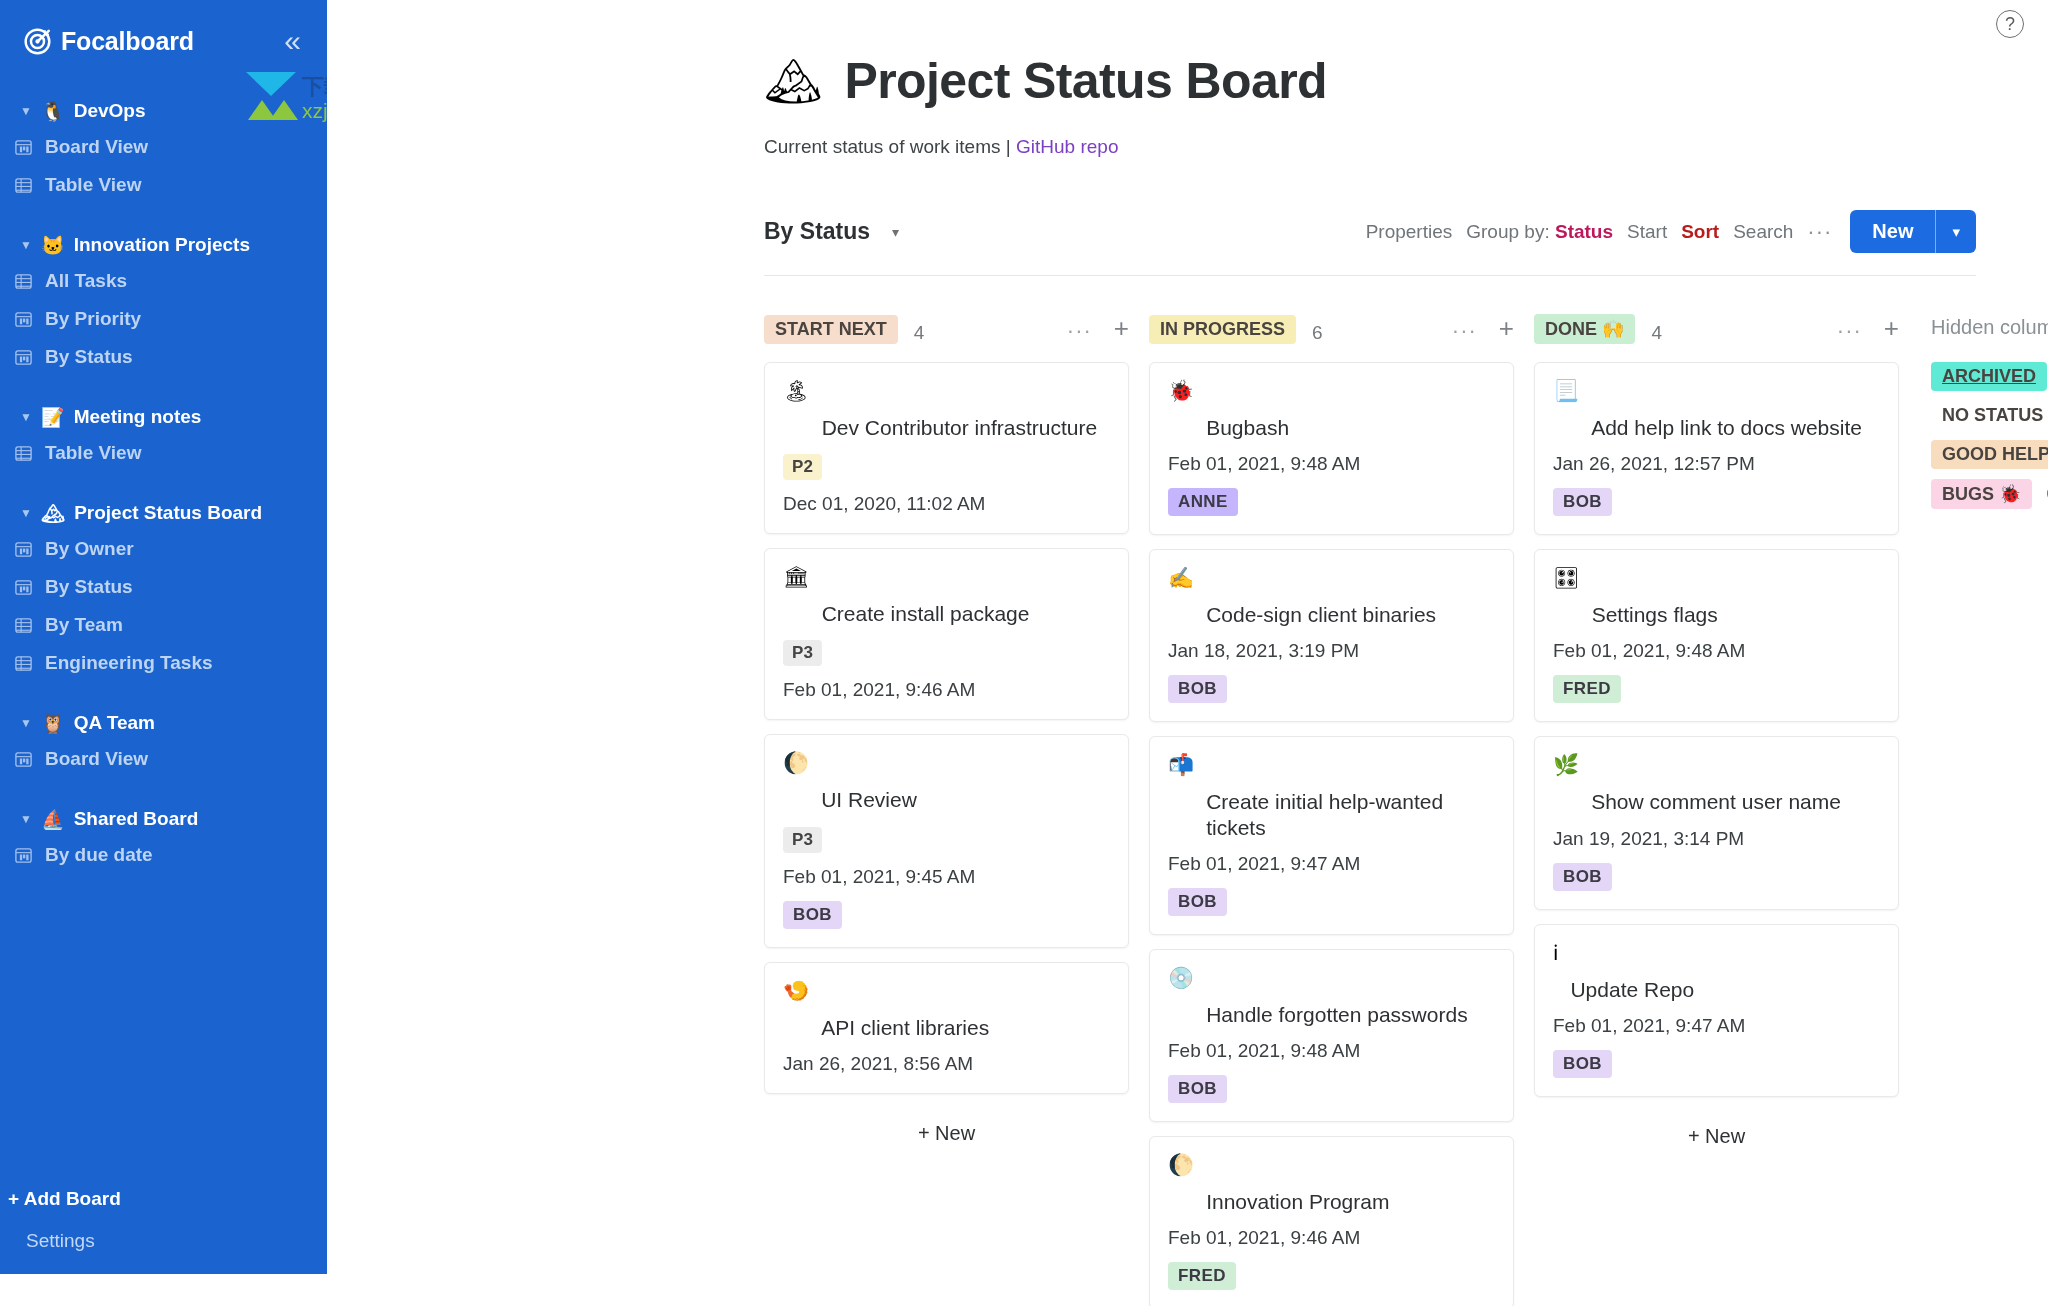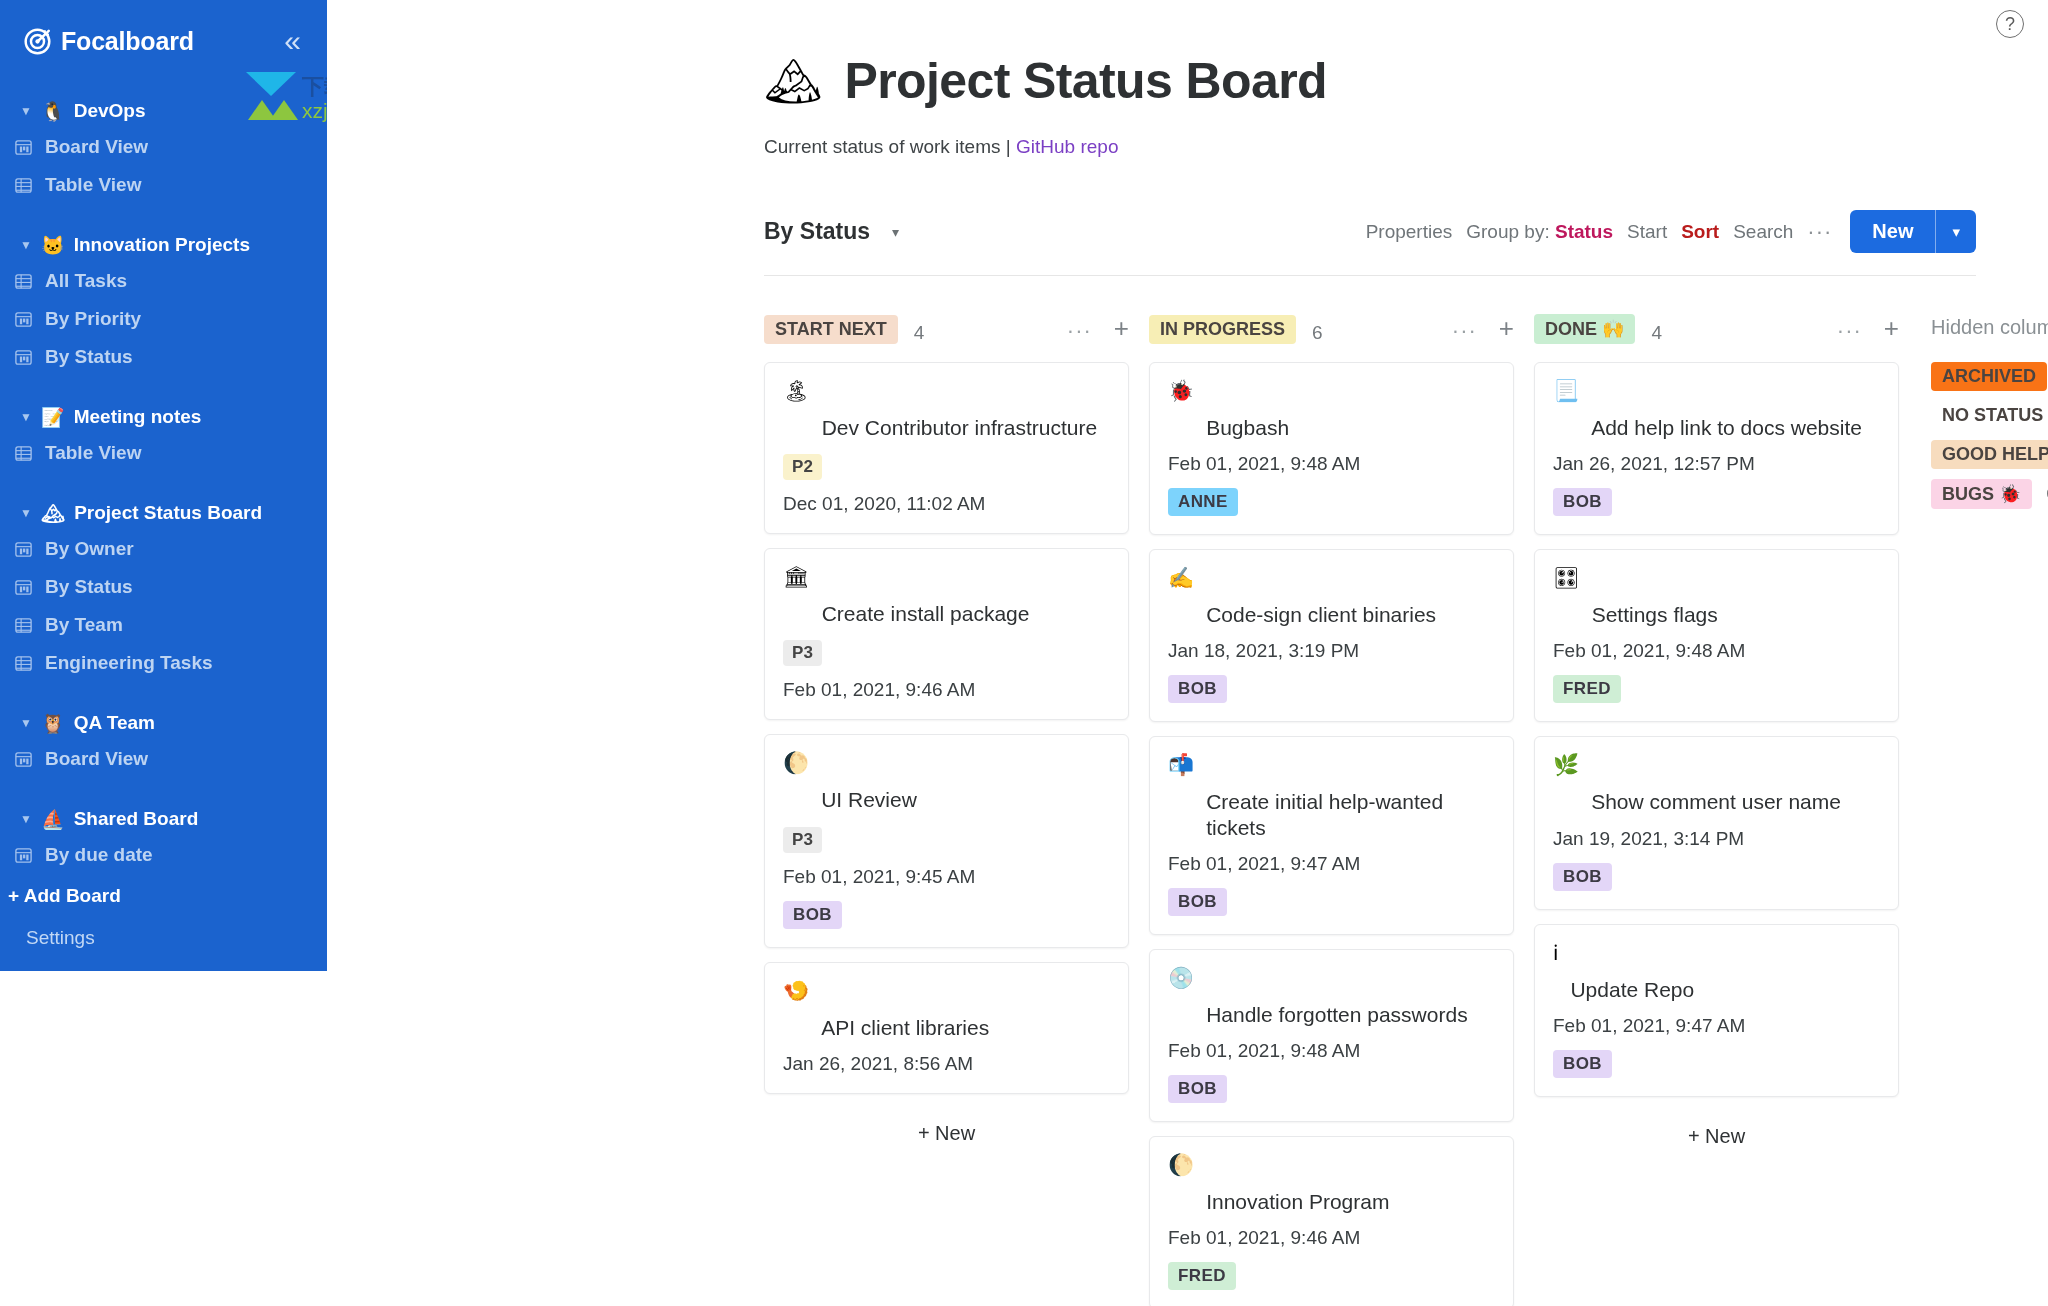--- a/index.html
+++ b/index.html
@@ -6,21 +6,21 @@
   html, body {
     width: 2048px; height: 1306px;
     font-family: "Liberation Sans", sans-serif;
     background: #ffffff;
     overflow: hidden;
   }
   #app { display: flex; width: 2048px; height: 1306px; }
 
   
   #sidebar {
-    width: 327px; min-width: 327px; height: 971px;
+    width: 327px; min-width: 327px; height: 1274px;
     background: #1b63ce;
     color: #ffffff;
     position: relative;
     display: flex; flex-direction: column;
   }
   .sb-top {
     display: flex; align-items: center; justify-content: space-between;
     padding: 26px 26px 0 24px;
   }
   .sb-brand { display: flex; align-items: center; gap: 10px; }
@@ -408,21 +408,21 @@
           <div class="col-head">
             <span class="col-chip" style="background: rgb(247, 238, 181);">In Progress</span>
             <span class="col-count">6</span>
             <span class="col-spacer"></span>
             <span class="col-dots">···</span>
             <span class="col-plus">+</span>
           </div>
           <div class="card"><div class="card-title-row">
               <span class="card-emoji">🐞</span>
               <span class="card-title">Bugbash</span>
-            </div><div class="card-date">Feb 01, 2021, 9:48 AM</div><div class="card-person" style="background: #7dd3fc;">ANNE</div></div>
+            </div><div class="card-date">Feb 01, 2021, 9:48 AM</div><div class="card-person" style="background: #c4b5fd;">ANNE</div></div>
           <div class="card"><div class="card-title-row">
               <span class="card-emoji">✍</span>
               <span class="card-title">Code-sign client binaries</span>
             </div><div class="card-date">Jan 18, 2021, 3:19 PM</div><div class="card-person" style="background: rgb(227, 214, 247);">BOB</div></div>
           <div class="card"><div class="card-title-row">
               <span class="card-emoji">📬</span>
               <span class="card-title">Create initial help-wanted tickets</span>
             </div><div class="card-date">Feb 01, 2021, 9:47 AM</div><div class="card-person" style="background: rgb(227, 214, 247);">BOB</div></div>
           <div class="card"><div class="card-title-row">
               <span class="card-emoji">💿</span>
@@ -462,21 +462,21 @@
               <span class="card-emoji">ℹ</span>
               <span class="card-title">Update Repo</span>
             </div><div class="card-date">Feb 01, 2021, 9:47 AM</div><div class="card-person" style="background: rgb(227, 214, 247);">BOB</div></div>
           <div class="col-new">+ New</div>
         </div>
         <div class="hidden-col">
           <div class="hidden-head">
             <span class="hidden-title">Hidden columns</span>
           </div>
           <div class="hidden-row">
-            <span class="hidden-chip" style="background: #f97316;">Archived</span>
+            <span class="hidden-chip" style="background: #5eead4; text-decoration: underline;">Archived</span>
           </div>
           <div class="hidden-row">
             <span class="hidden-chip" style="background: transparent;">No Status</span>
           </div>
           <div class="hidden-row">
             <span class="hidden-chip" style="background: rgb(247, 220, 190);">Good Help Wanted</span>
           </div>
           <div class="hidden-row">
             <span class="hidden-chip" style="background: rgb(251, 212, 230);">Bugs 🐞</span>
             <span class="hidden-count">0</span>

